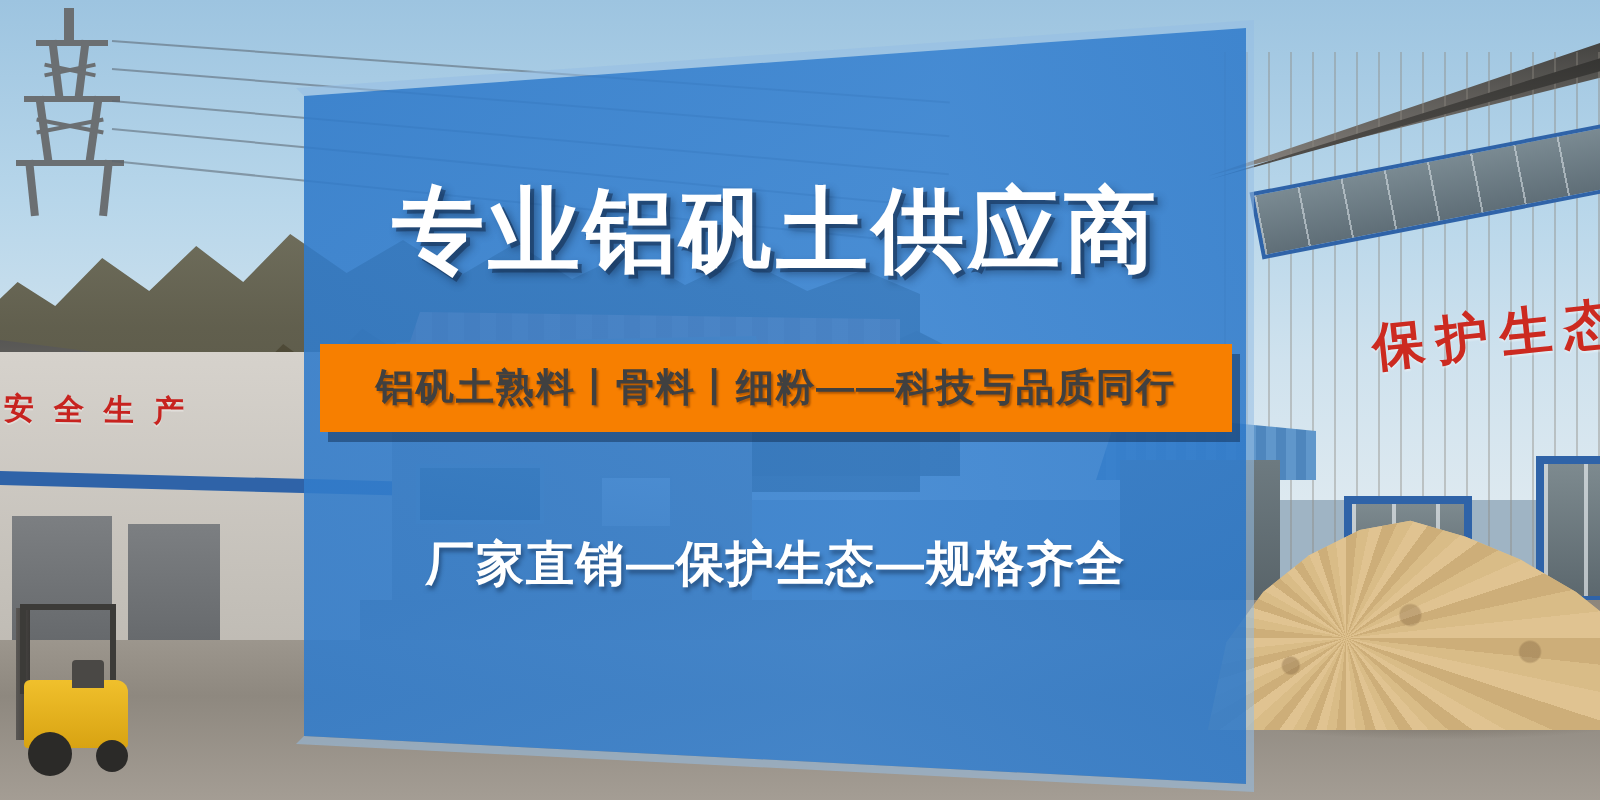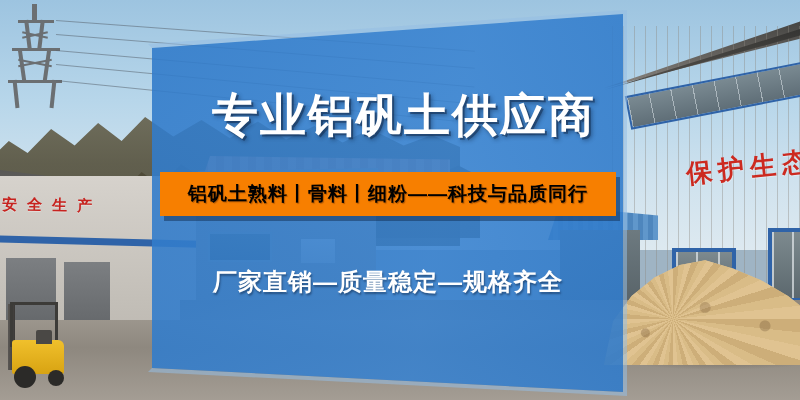--- a/index.html
+++ b/index.html
@@ -223,21 +223,21 @@
     background: rgba(150,190,228,.55);
   }
 
   
   .content {
     position: absolute;
     left: 152px; top: 18px; width: 472px; height: 372px;
   }
   .headline {
     position: absolute;
-    left: 16px; top: 72px; width: 472px;
+    left: 0; top: 72px; width: 472px;
     text-align: center;
     color: #ffffff;
     font-weight: bold;
     font-size: 46px;
     letter-spacing: 2px;
     line-height: 1.1;
     white-space: nowrap;
     text-shadow:
       2px 2px 0 rgba(20,45,80,.55),
       3px 3px 4px rgba(10,30,60,.45);
@@ -246,21 +246,21 @@
     position: absolute;
     left: 8px; top: 154px;
     width: 456px; height: 44px;
     background: #f77f00;
     box-shadow: 4px 5px 0 rgba(14,38,70,.45);
     display: flex;
     align-items: center;
     justify-content: center;
   }
   .banner-text {
-    color: #000000;
+    color: #404040;
     font-weight: bold;
     font-size: 19px;
     letter-spacing: 1px;
     white-space: nowrap;
     text-shadow: 1px 1px 1px rgba(120,55,0,.55);
   }
   .subline {
     position: absolute;
     left: 0; width: 472px;
     text-align: center;
@@ -354,17 +354,17 @@
   <div class="panel"></div>
 
   <div class="content">
 
     <div class="headline">专业铝矾土供应商</div>
 
     <div class="banner">
       <span class="banner-text">铝矾土熟料丨骨料丨细粉——科技与品质同行</span>
     </div>
 
-    <div class="subline subline-1">厂家直销—质量稳定—规格齐全</div>
+    <div class="subline subline-1">厂家直销—保护生态—规格齐全</div>
 
   </div>
 
 </div>
 
 </body></html>

